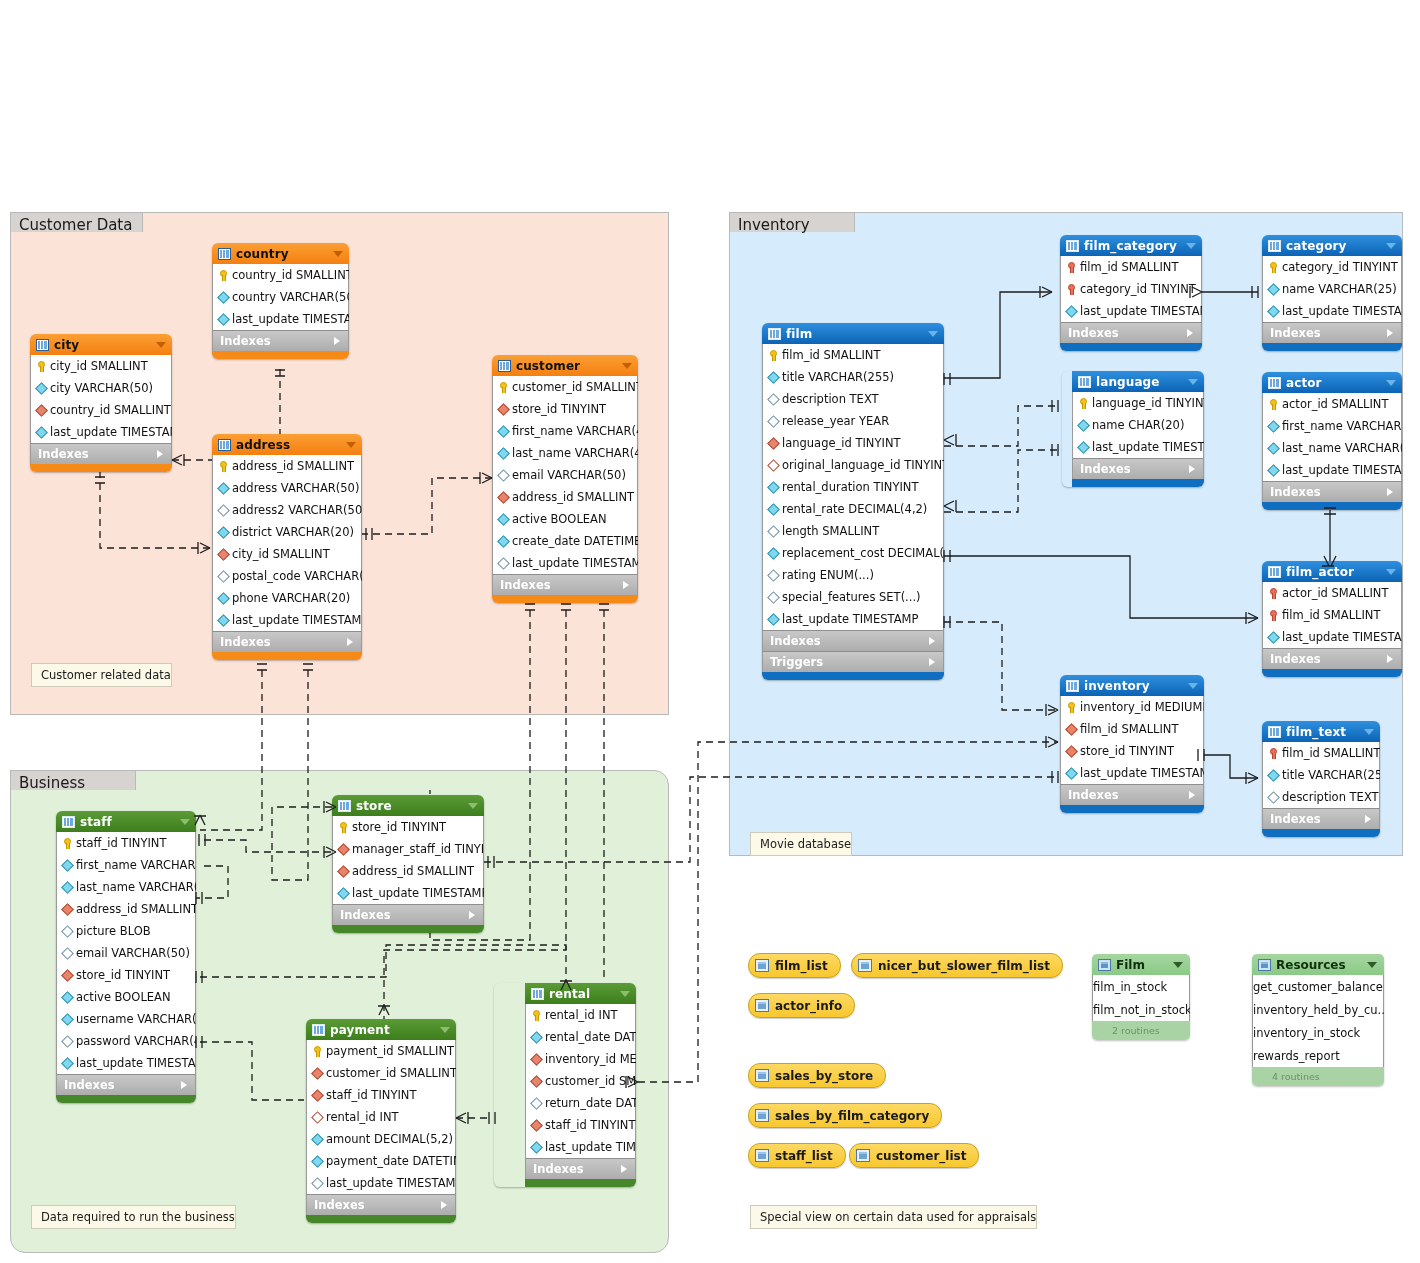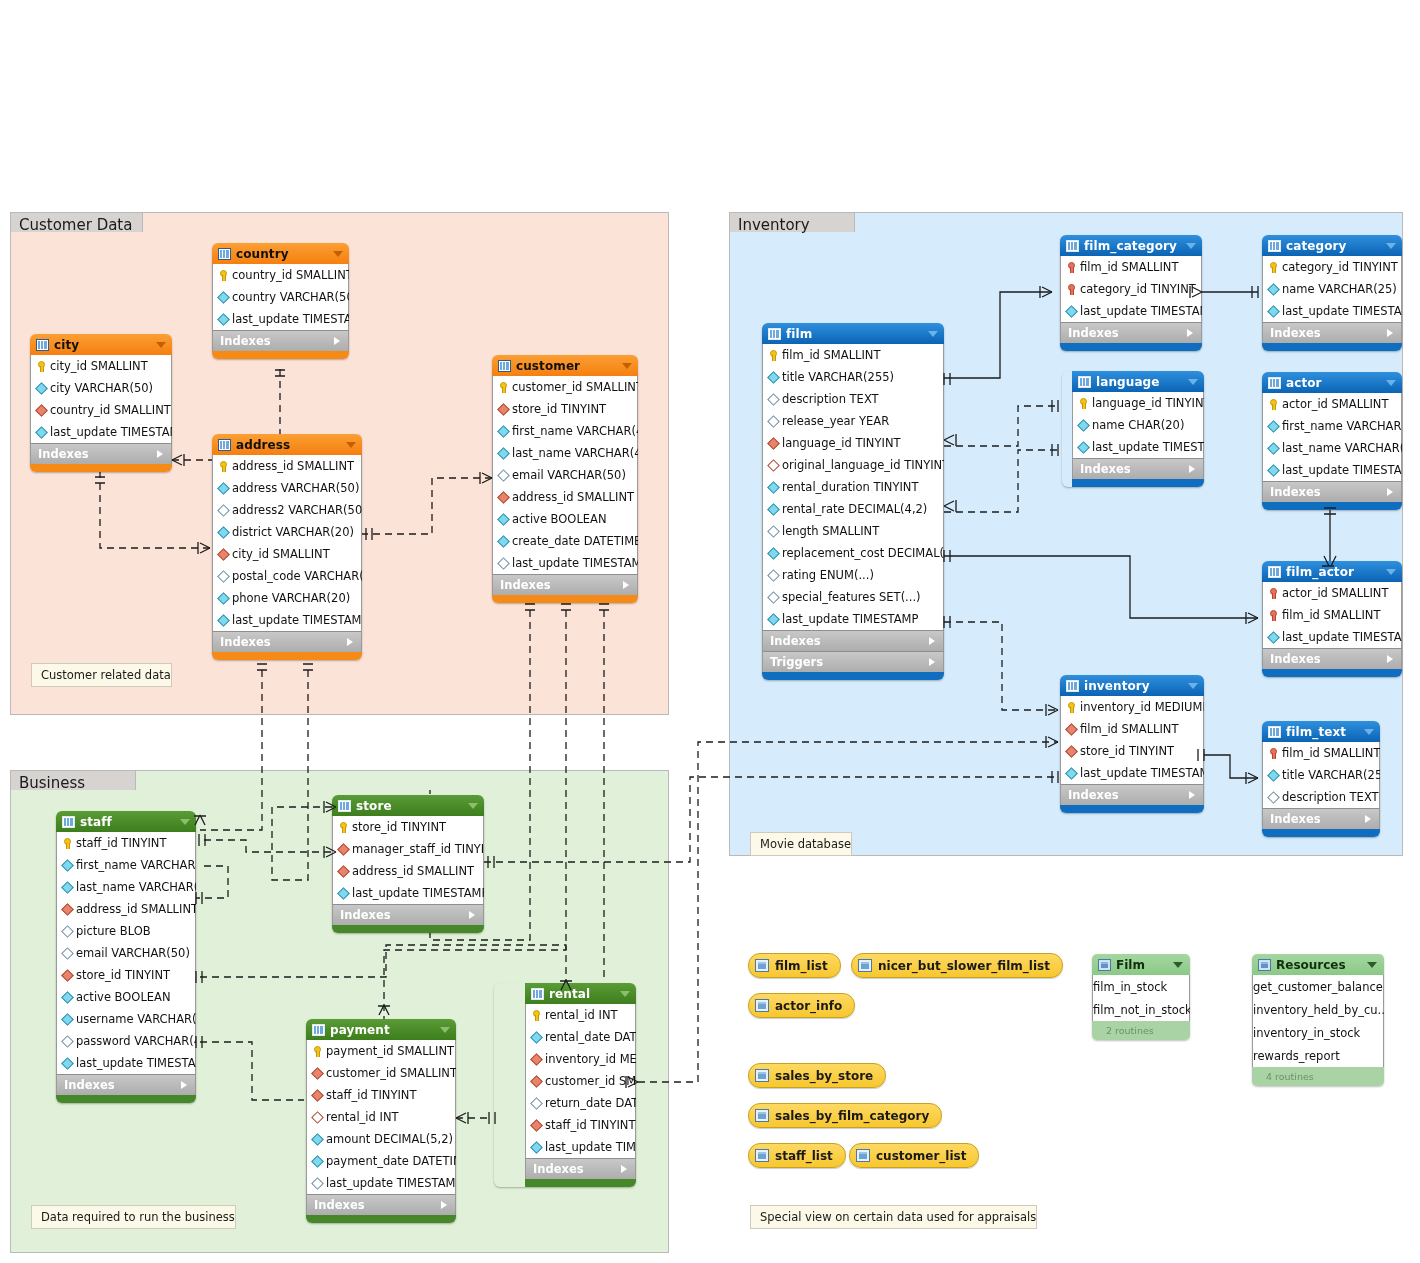--- a/index.html
+++ b/index.html
@@ -29,21 +29,21 @@
     background: #d6d3d0;
     border: 1px solid #b9b9b9;
     border-bottom: none;
     font-size: 15px;
     color: #1a1a1a;
     padding: 3px 10px 0 8px;
     white-space: nowrap;
   }
 
   #layer-customer { left: 10px;  top: 212px;  width: 659px; height: 503px; background: #fce3d8; }
-  #layer-business { left: 10px;  top: 770px;  width: 659px; height: 483px; background: #e1f0d8; }
+  #layer-business { left: 10px;  top: 770px;  width: 659px; height: 483px; background: #e1f0d8; border-radius: 15px; }
   #layer-inventory{ left: 729px; top: 212px;  width: 674px; height: 644px; background: #d6ebfb; }
   #layer-views    { left: 729px; top: 919px;  width: 674px; height: 334px; background: #fdfbdb; }
 
   
   .note {
     position: absolute;
     background: #fdf9e8;
     border: 1px solid #cfcabb;
     font-size: 11.5px;
     color: #1a1a1a;
@@ -214,21 +214,21 @@
   }
   .ricon::after {
     content: ""; position: absolute; left: 2px; top: 2px;
     width: 7px; height: 6px;
     background: linear-gradient(to bottom,#8cb9e0 0 2px,#5f93c4 2px 6px);
   }
   .rgrp-items { background:#fff; border-left:1px solid #9a9a9a; border-right:1px solid #9a9a9a; }
   .ritem { height: 23px; display:flex; align-items:center; 
            font-size: 11.5px; color:#111; white-space: nowrap; }
   .rgrp-foot {
-    height: 19px; display:flex; align-items:center; padding-left:14px;
+    height: 19px; display:flex; align-items:center; padding-left:20px;
     background: #a9d3a4; color:#6f8f6c; font-size:9.5px;
   }
 
   
   .pill {
     position: absolute;
     height: 25px;
     display: inline-flex; align-items: center;
     background: linear-gradient(to bottom,#fdd963,#f8c72f);
     border: 1px solid #c9a21b;

